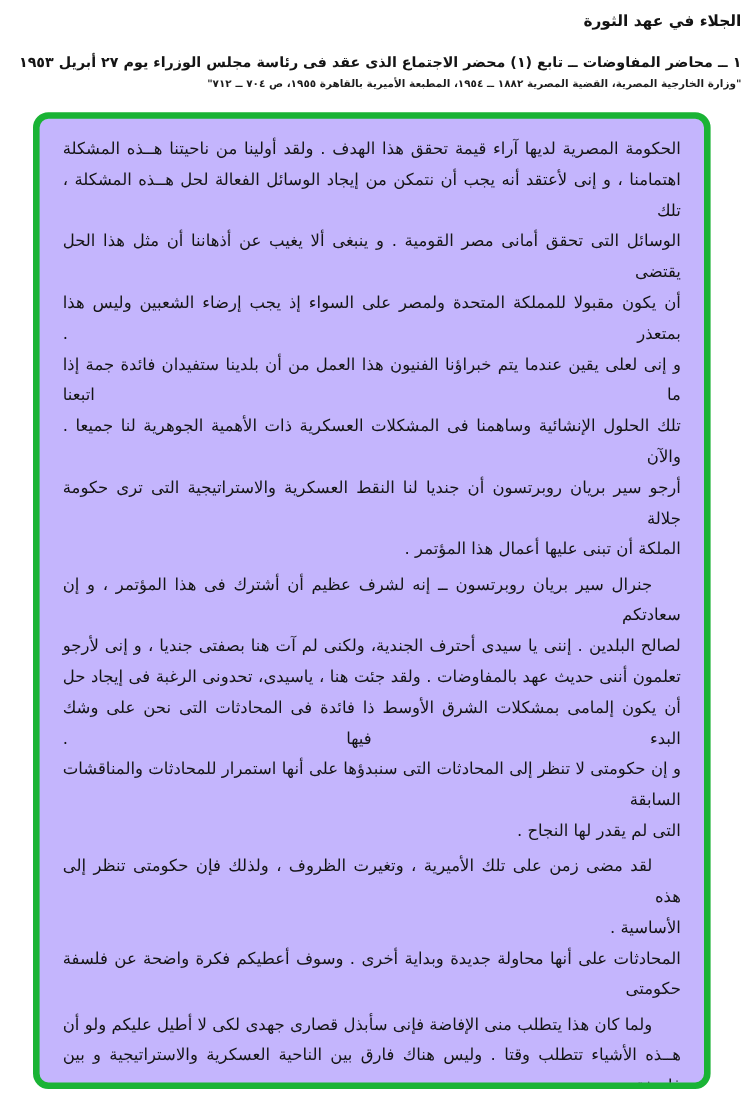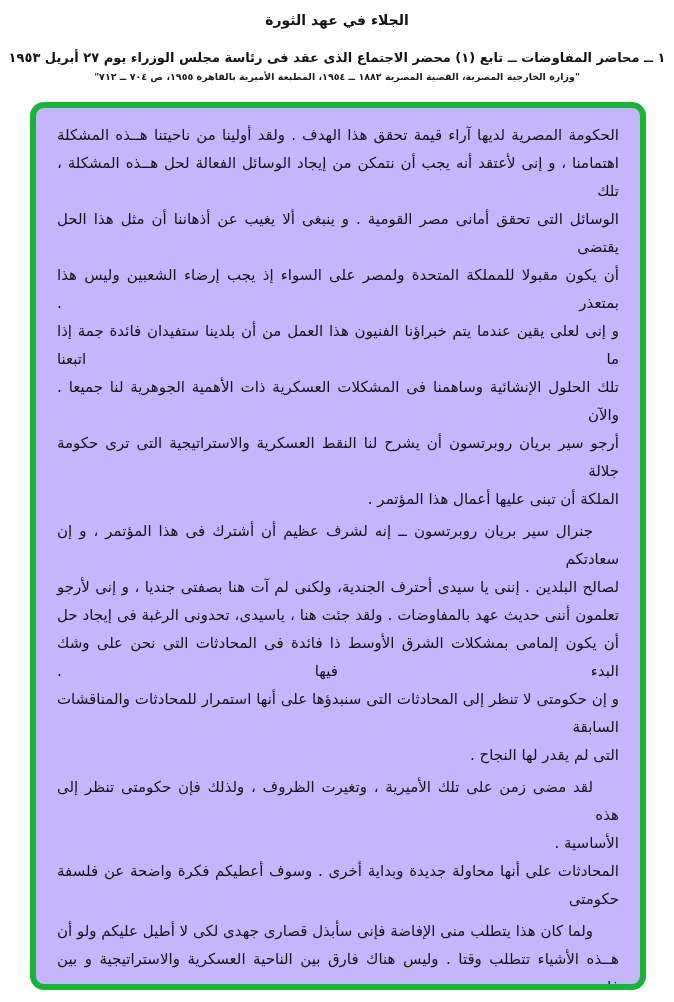--- a/index.html
+++ b/index.html
@@ -6,21 +6,20 @@
   body {
     width: 674px; height: 1002px;
     background: #ffffff;
     color: #141414;
     font-family: "DejaVu Sans", sans-serif;
     position: relative;
     overflow: hidden;
   }
   .header {
     direction: rtl;
-    text-align: center;
     padding-top: 12px;
   }
   .doc-title {
     font-size: 14px;
     font-weight: bold;
     letter-spacing: 0.2px;
   }
   .doc-subtitle {
     font-size: 13px;
     font-weight: bold;
@@ -69,21 +68,21 @@
 
 <div class="highlight-box" style="border-color: rgb(26, 179, 53);">
   <div class="doc-body">
       <div class="para">
         <div class="line first">الحكومة المصرية لديها آراء قيمة تحقق هذا الهدف . ولقد أولينا من ناحيتنا هــذه المشكلة</div>
         <div class="line">اهتمامنا ، و إنى لأعتقد أنه يجب أن نتمكن من إيجاد الوسائل الفعالة لحل هــذه المشكلة ، تلك</div>
         <div class="line">الوسائل التى تحقق أمانى مصر القومية . و ينبغى ألا يغيب عن أذهاننا أن مثل هذا الحل يقتضى</div>
         <div class="line">أن يكون مقبولا للمملكة المتحدة ولمصر على السواء إذ يجب إرضاء الشعبين وليس هذا بمتعذر .</div>
         <div class="line">و إنى لعلى يقين عندما يتم خبراؤنا الفنيون هذا العمل من أن بلدينا ستفيدان فائدة جمة إذا ما اتبعنا</div>
         <div class="line">تلك الحلول الإنشائية وساهمنا فى المشكلات العسكرية ذات الأهمية الجوهرية لنا جميعا . والآن</div>
-        <div class="line">أرجو سير بريان روبرتسون أن يشرح لنا النقط العسكرية والاستراتيجية التى ترى حكومة جلالة</div>
+        <div class="line">أرجو سير بريان روبرتسون أن جنديا لنا النقط العسكرية والاستراتيجية التى ترى حكومة جلالة</div>
         <div class="line last">الملكة أن تبنى عليها أعمال هذا المؤتمر .</div>
       </div>
       <div class="para indented">
         <div class="line first">جنرال سير بريان روبرتسون ــ إنه لشرف عظيم أن أشترك فى هذا المؤتمر ، و إن سعادتكم</div>
         <div class="line">لصالح البلدين . إننى يا سيدى أحترف الجندية، ولكنى لم آت هنا بصفتى جنديا ، و إنى لأرجو</div>
         <div class="line">تعلمون أننى حديث عهد بالمفاوضات . ولقد جئت هنا ، ياسيدى، تحدونى الرغبة فى إيجاد حل</div>
         <div class="line">أن يكون إلمامى بمشكلات الشرق الأوسط ذا فائدة فى المحادثات التى نحن على وشك البدء فيها .</div>
         <div class="line">و إن حكومتى لا تنظر إلى المحادثات التى سنبدؤها على أنها استمرار للمحادثات والمناقشات السابقة</div>
         <div class="line last">التى لم يقدر لها النجاح .</div>
       </div>

